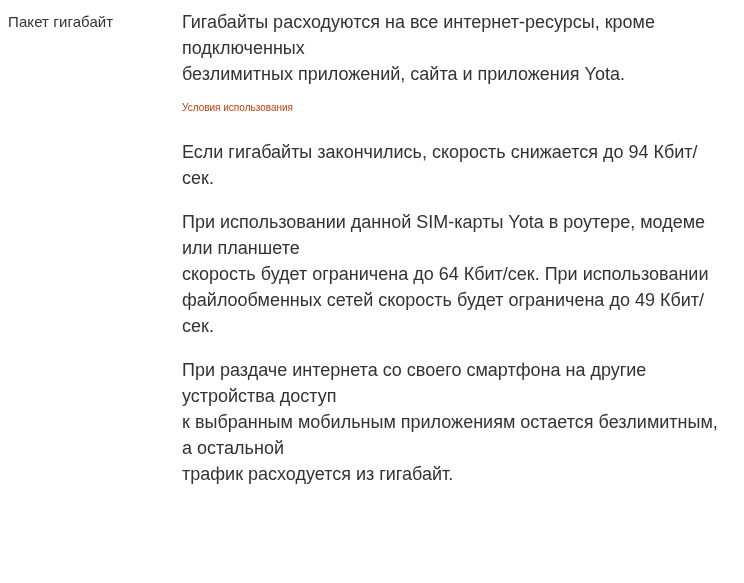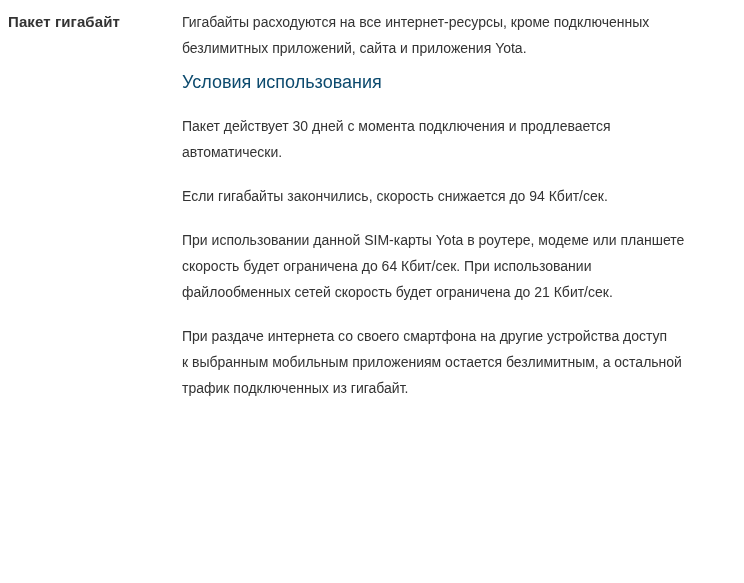--- a/index.html
+++ b/index.html
@@ -18,59 +18,57 @@
     display: flex;
     box-sizing: border-box;
     padding: 9px 18px 0 8px;
   }
   .label-col {
     width: 174px;
     flex-shrink: 0;
   }
   .row-label {
     font-size: 15px;
-    font-weight: bold;
+    font-weight: normal;
     line-height: 26px;
     color: #333333;
     letter-spacing: 0.1px;
   }
   .content-col {
     flex: 1;
     max-width: 544px;
   }
   .para {
     margin: 0 0 18px 0;
-    font-size: 14px;
+    font-size: 18px;
     line-height: 26px;
     color: #333333;
     white-space: pre-line;
   }
   .section-heading {
     margin: -10px 0 18px 0;
-    font-size: 18px;
+    font-size: 10px;
     font-weight: normal;
     line-height: 26px;
-    color: #0c4a6e;
+    color: #c2410c;
     white-space: pre-line;
   }
 </style>
 </head>
 <body>
 
 <div class="wrap">
   <div class="label-col">
     <div class="row-label">Пакет гигабайт</div>
   </div>
   <div class="content-col">
     <p class="para">Гигабайты расходуются на все интернет-ресурсы, кроме подключенных
 безлимитных приложений, сайта и приложения Yota.</p>
     <div class="section-heading">Условия использования</div>
-    <p class="para">Пакет действует 30 дней с момента подключения и продлевается
-автоматически.</p>
     <p class="para">Если гигабайты закончились, скорость снижается до 94 Кбит/сек.</p>
     <p class="para">При использовании данной SIM-карты Yota в роутере, модеме или планшете
 скорость будет ограничена до 64 Кбит/сек. При использовании
-файлообменных сетей скорость будет ограничена до 21 Кбит/сек.</p>
+файлообменных сетей скорость будет ограничена до 49 Кбит/сек.</p>
     <p class="para">При раздаче интернета со своего смартфона на другие устройства доступ
 к выбранным мобильным приложениям остается безлимитным, а остальной
-трафик подключенных из гигабайт.</p>
+трафик расходуется из гигабайт.</p>
   </div>
 </div>
 
 </body></html>

